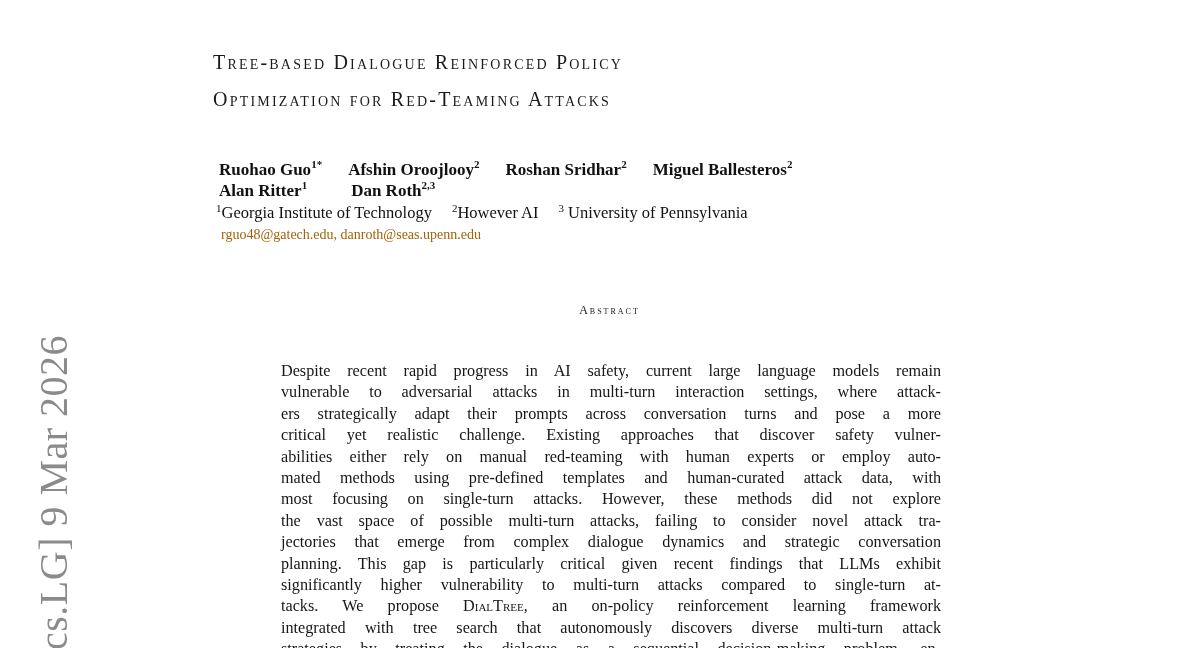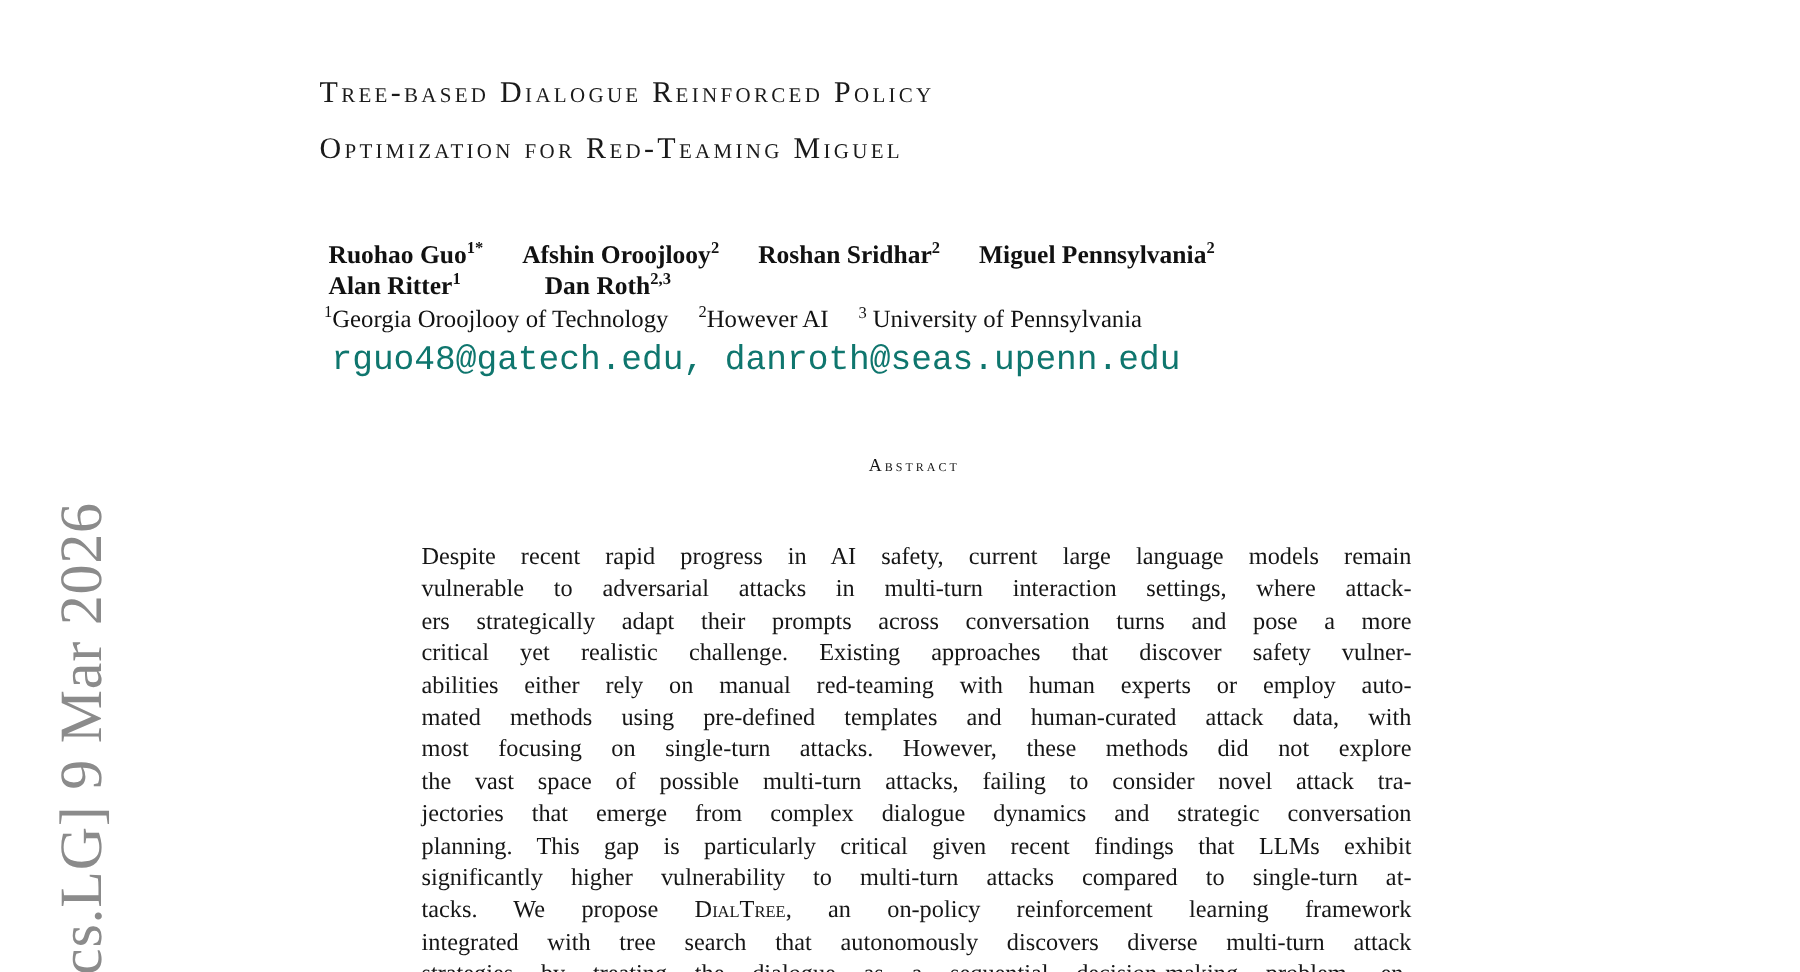--- a/index.html
+++ b/index.html
@@ -39,41 +39,41 @@
     position: absolute;
     left: 219px; top: 159px;
     font-size: 17px;
     font-weight: bold;
     line-height: 21px;
     color: #111111;
     white-space: nowrap;
   }
   .author { margin-right: 26px; }
   .author.gap-sm { }
-  .author.gap-lg { margin-right: 56px; }
+  .author.gap-lg { margin-right: 44px; }
   .author:last-child { margin-right: 0; }
   sup { font-size: 11px; line-height: 0; }
 
   .affiliations {
     position: absolute;
     left: 216px; top: 203px;
     font-size: 16.5px;
     color: #111111;
     white-space: nowrap;
   }
   .affil { margin-right: 20px; }
   .affil:last-child { margin-right: 16px; text-align: center; }
   .affil .sp { margin-right: 4px; }
 
   .email {
     position: absolute;
     left: 221px; top: 227px;
-    font-family: Liberation Mono, monospace;
-    font-size: 23px;
-    color: #0f766e;
+    font-family: Liberation Serif, serif;
+    font-size: 14px;
+    color: #a16207;
   }
 
   .abstract-heading {
     position: absolute;
     left: 281px; top: 303px;
     width: 657px;
     text-align: center;
     font-size: 12px;
     font-variant: small-caps;
     letter-spacing: 2px;
@@ -94,29 +94,29 @@
   }
   .sc { font-variant: small-caps; }
 </style>
 </head>
 <body>
 
 <div class="watermark">cs.LG] 9 Mar 2026</div>
 
 <div class="title">
   <div>Tree-based Dialogue Reinforced Policy</div>
-  <div>Optimization for Red-Teaming Miguel</div>
+  <div>Optimization for Red-Teaming Attacks</div>
 </div>
 
 <div class="authors">
-  <div><span class="author gap-sm"><span>Ruohao Guo</span><sup>1*</sup></span><span class="author"><span>Afshin Oroojlooy</span><sup>2</sup></span><span class="author"><span>Roshan Sridhar</span><sup>2</sup></span><span class="author"><span>Miguel Pennsylvania</span><sup>2</sup></span></div>
+  <div><span class="author gap-sm"><span>Ruohao Guo</span><sup>1*</sup></span><span class="author"><span>Afshin Oroojlooy</span><sup>2</sup></span><span class="author"><span>Roshan Sridhar</span><sup>2</sup></span><span class="author"><span>Miguel Ballesteros</span><sup>2</sup></span></div>
   <div><span class="author gap-lg"><span>Alan Ritter</span><sup>1</sup></span><span class="author"><span>Dan Roth</span><sup>2,3</sup></span></div>
 </div>
 
-<div class="affiliations"><span class="affil"><sup>1</sup><span>Georgia Oroojlooy of Technology</span></span><span class="affil"><sup>2</sup><span>However AI</span></span><span class="affil"><sup class="sp">3</sup><span>University of Pennsylvania</span></span></div>
+<div class="affiliations"><span class="affil"><sup>1</sup><span>Georgia Institute of Technology</span></span><span class="affil"><sup>2</sup><span>However AI</span></span><span class="affil"><sup class="sp">3</sup><span>University of Pennsylvania</span></span></div>
 
 <div class="email">rguo48@gatech.edu, danroth@seas.upenn.edu</div>
 
 <div class="abstract-heading">Abstract</div>
 
 <div class="abstract-body">
   <div class="line">Despite recent rapid progress in AI safety, current large language models remain</div>
   <div class="line">vulnerable to adversarial attacks in multi-turn interaction settings, where attack-</div>
   <div class="line">ers strategically adapt their prompts across conversation turns and pose a more</div>
   <div class="line">critical yet realistic challenge. Existing approaches that discover safety vulner-</div>

